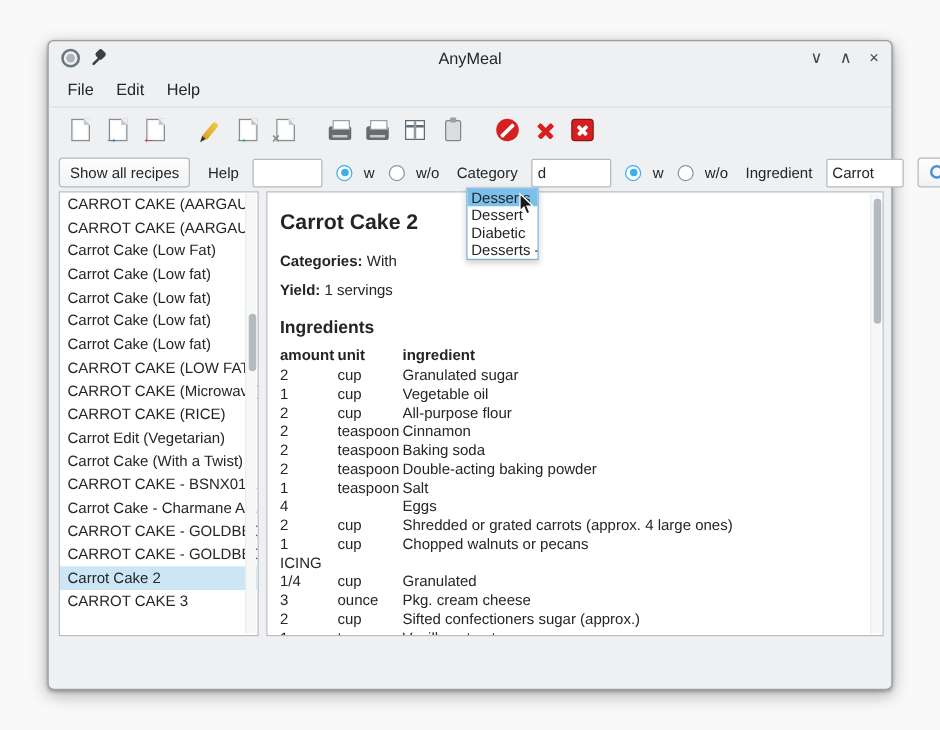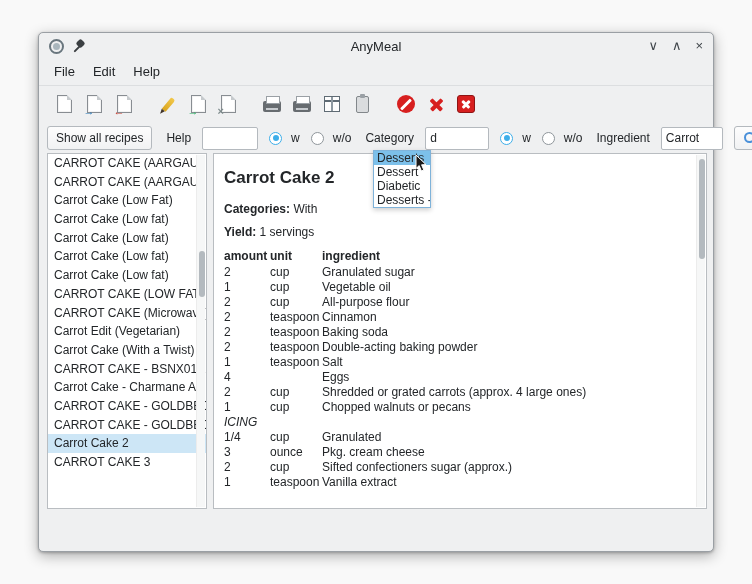--- a/index.html
+++ b/index.html
@@ -95,21 +95,21 @@
     background:#fff; border:1px solid #b9bdc1; overflow:hidden; padding:8px 14px 0 10px; font-size:12px;
   }
   .detail-panel .panel-scrollbar { right:1px; top:1px; bottom:1px; position:absolute; }
   .r-title { font-size:17px; font-weight:bold; margin:6px 0 14px 0; }
   .r-meta { margin-bottom:9px; }
   .r-meta .b { font-weight:bold;text-align:right; }
   .r-ing-head { font-size:14px; font-weight:bold; margin:14px 0 7px 0; }
   .ing-table { display:grid; grid-template-columns:46px 52px 1fr; }
   .ing-cell { line-height:15px; overflow:hidden; white-space:nowrap; }
   .ing-cell.h { font-weight:bold; line-height:17px; }
-  .ing-section { grid-column:1 / -1; font-style:italic; line-height:15px; }
+  .ing-section { grid-column:1 / -1; line-height:15px; }
   
   .dropdown {
     position:absolute; left:334px; top:117px; width:58px; background:#fff;
     border:1px solid #7fb3da; z-index:5; box-shadow:0 2px 5px rgba(0,0,0,0.2);
   }
   .dd-item { font-size:12px; line-height:14px; padding:0 3px; overflow:hidden; white-space:nowrap; }
   .dd-item.hl { background:var(--dd-hl,#7cc0ea); }
   .cursor { position:absolute; left:376px; top:121px; z-index:6; }
 </style>
 </head>
@@ -215,20 +215,21 @@
     </div>
   <div class="list-item">CARROT CAKE (AARGAU)</div>
       <div class="list-item">CARROT CAKE (AARGAU)</div>
       <div class="list-item">Carrot Cake (Low Fat)</div>
       <div class="list-item">Carrot Cake (Low fat)</div>
       <div class="list-item">Carrot Cake (Low fat)</div>
       <div class="list-item">Carrot Cake (Low fat)</div>
       <div class="list-item">Carrot Cake (Low fat)</div>
       <div class="list-item">CARROT CAKE (LOW FAT)</div>
       <div class="list-item">CARROT CAKE (Microwave)</div>
+      <div class="list-item">CARROT CAKE (RICE)</div>
       <div class="list-item">Carrot Edit (Vegetarian)</div>
       <div class="list-item">Carrot Cake (With a Twist)</div>
       <div class="list-item">CARROT CAKE - BSNX01A</div>
       <div class="list-item">Carrot Cake - Charmane An...</div>
       <div class="list-item">CARROT CAKE - GOLDBECK</div>
       <div class="list-item">CARROT CAKE - GOLDBECK</div>
       <div class="list-item selected">Carrot Cake 2</div>
       <div class="list-item">CARROT CAKE 3</div>
     </div>
 
@@ -237,20 +238,21 @@
   <div class="detail-panel">
     <div class="r-title">Carrot Cake 2</div>
     <div class="r-meta">
       <span class="b">Categories:</span>
       <span>With</span>
     </div>
     <div class="r-meta">
       <span class="b">Yield:</span>
       <span>1 servings</span>
     </div>
+    <div class="r-ing-head">Ingredients</div>
     <div class="ing-table" id="ing-table">
       <span class="ing-cell h">amount</span>
       <span class="ing-cell h">unit</span>
       <span class="ing-cell h">ingredient</span>
     <span class="ing-cell">2</span>
         <span class="ing-cell">cup</span>
         <span class="ing-cell">Granulated sugar</span>
         <span class="ing-cell">1</span>
         <span class="ing-cell">cup</span>
         <span class="ing-cell">Vegetable oil</span>

